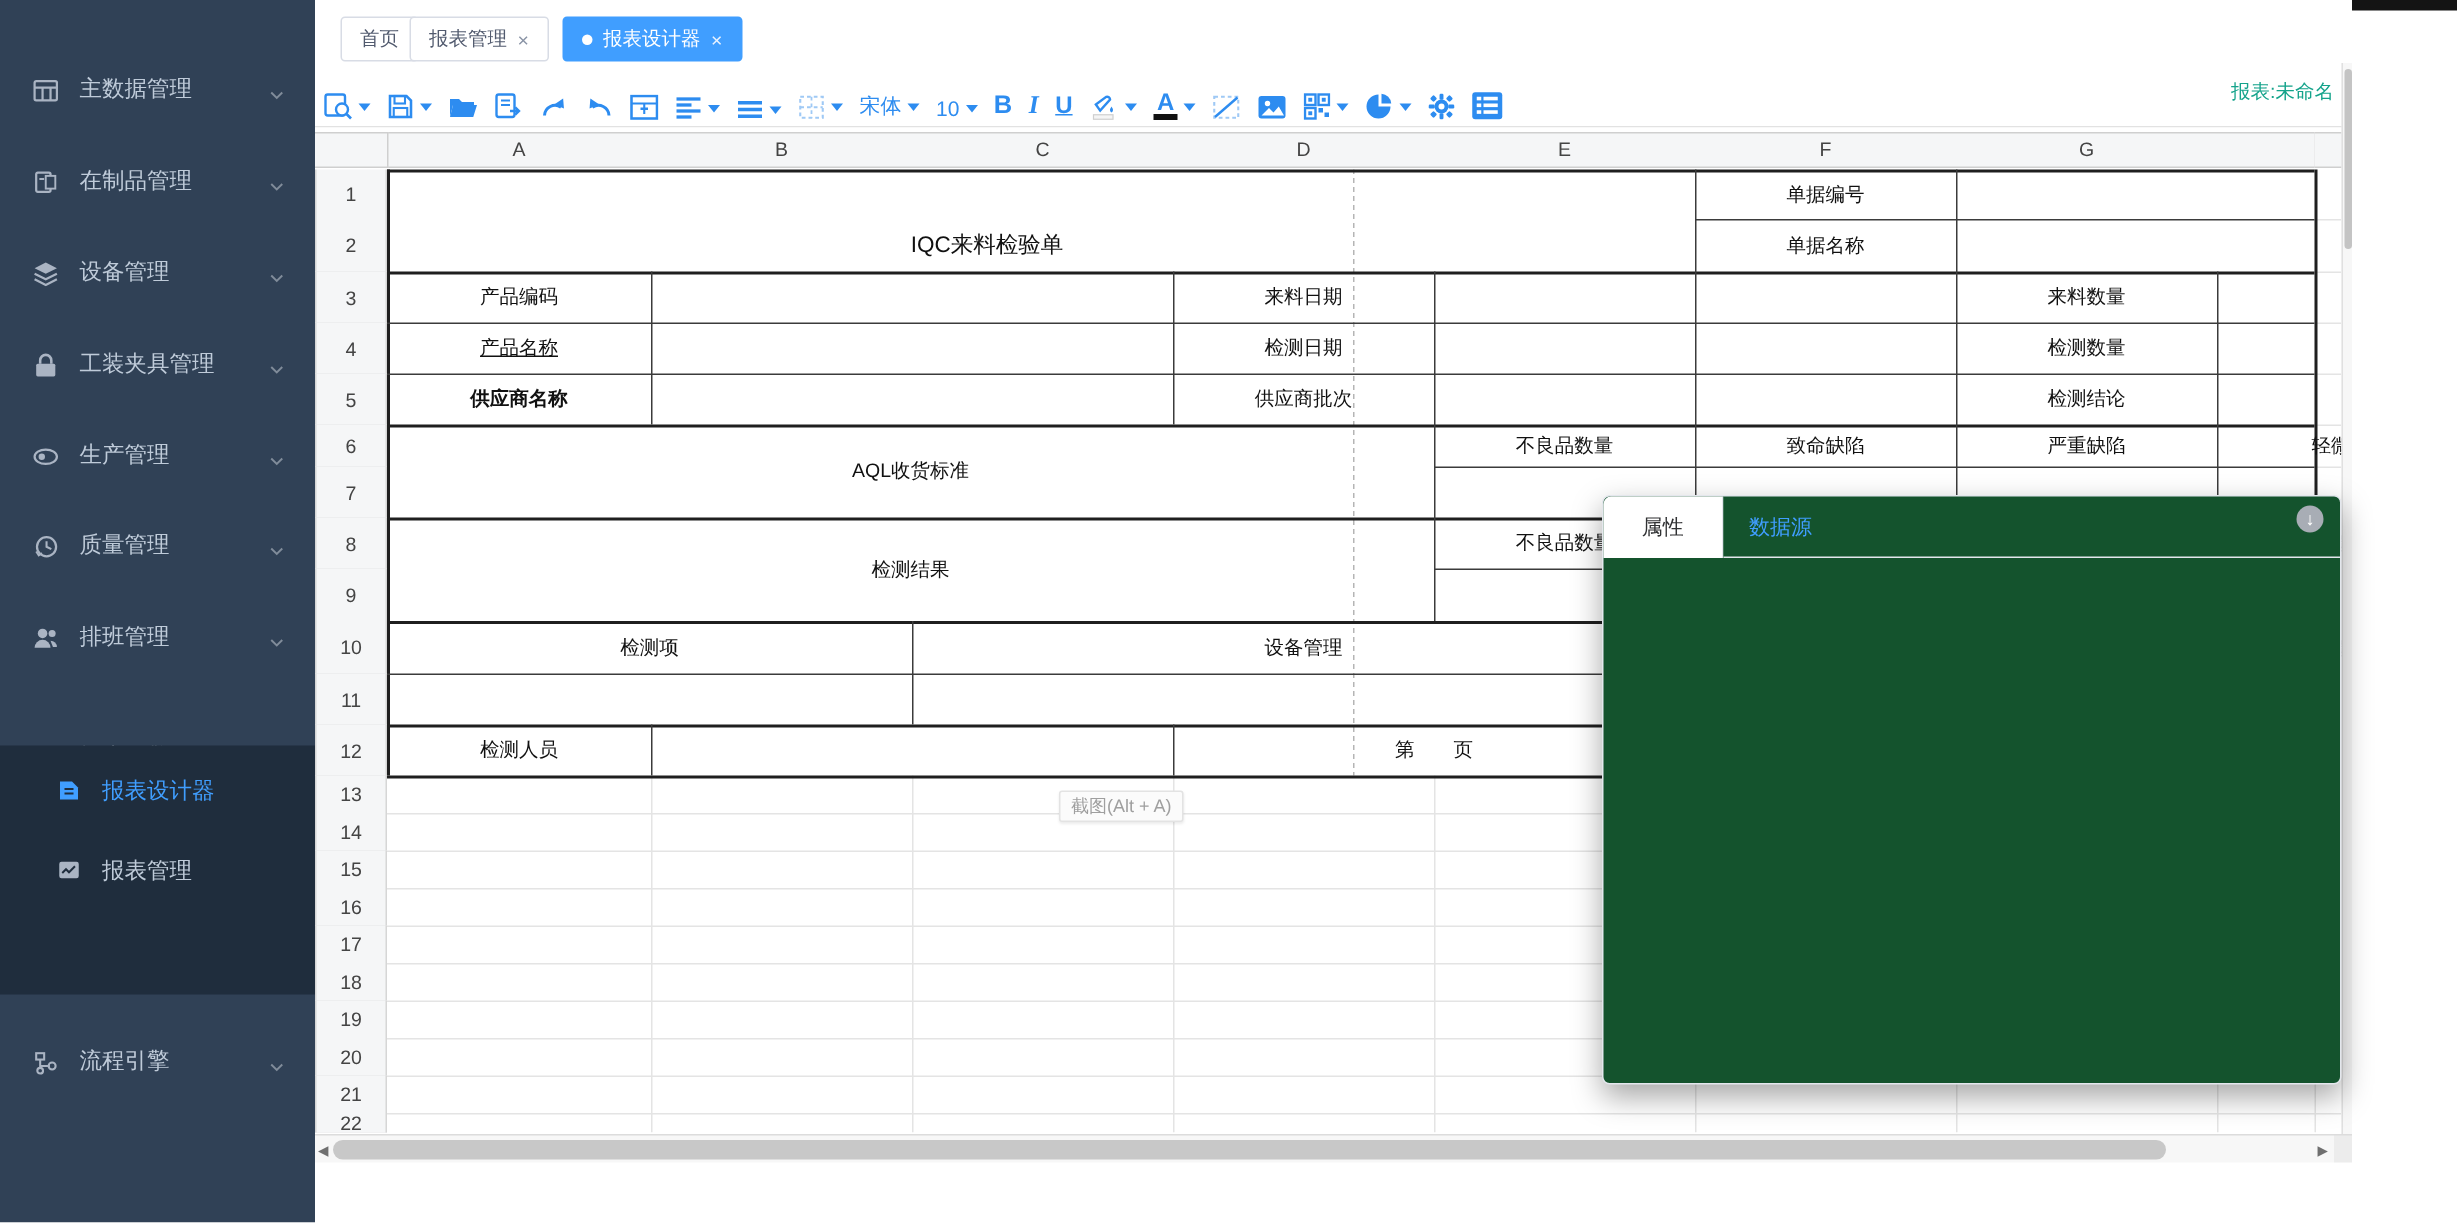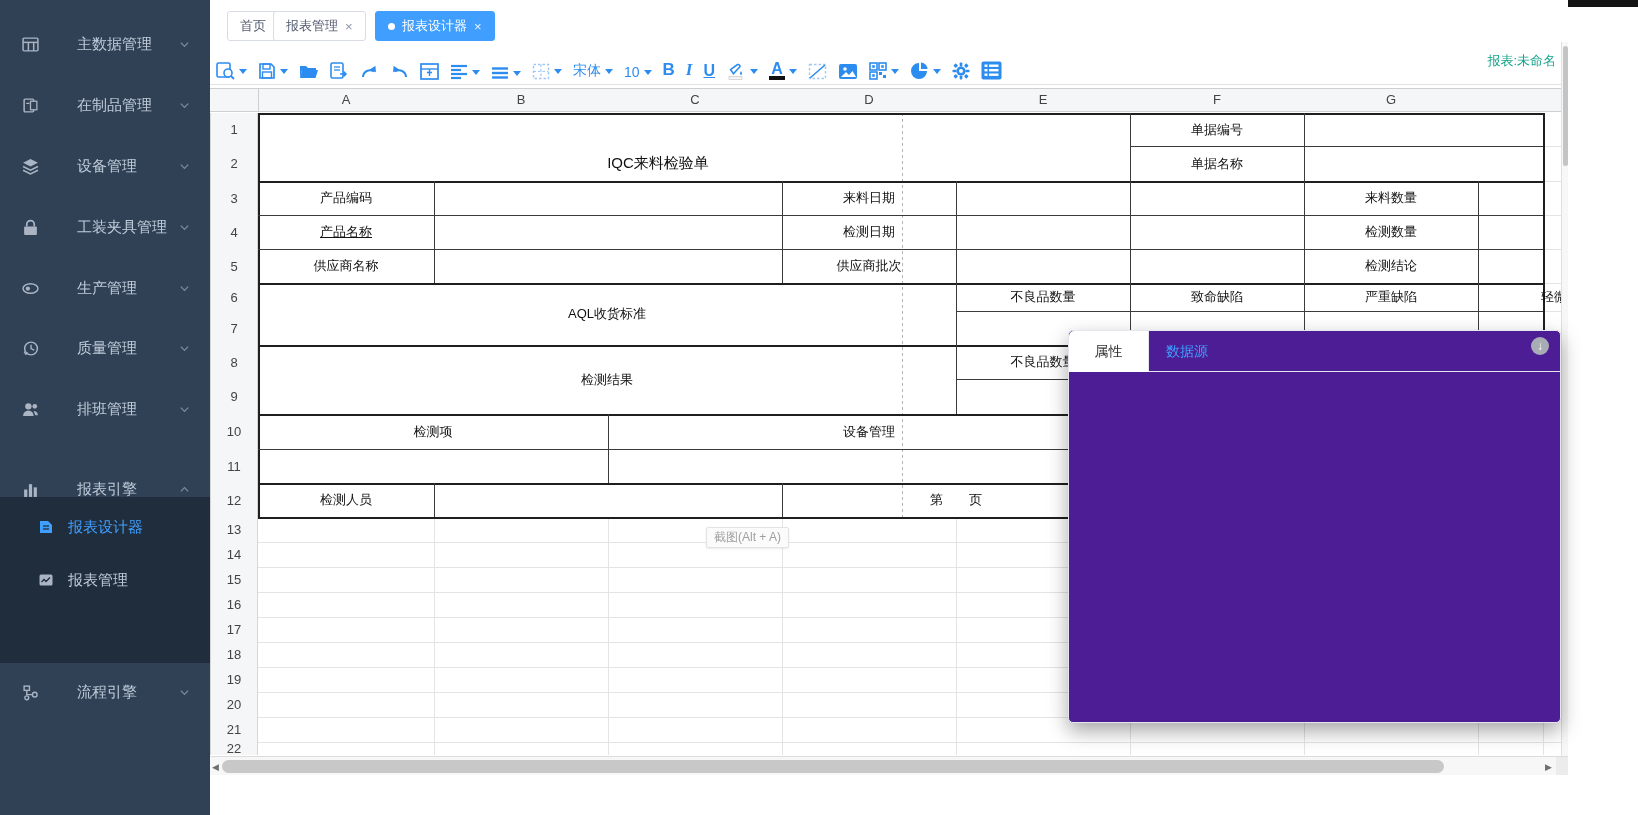--- a/index.html
+++ b/index.html
@@ -1,21 +1,21 @@
 <!DOCTYPE html>
 <html><head>
 <meta charset="utf-8">
 <style>
   * { margin:0; padding:0; box-sizing:border-box; }
   html,body { width:1638px; height:815px; background:#fff; font-family:"Liberation Sans","DejaVu Sans",sans-serif; overflow:hidden; position:relative; }
   .abs { position:absolute; }
 
   
   #sidebar { left:0; top:0; width:210px; height:815px; background:#304156; z-index:5; }
-  .side-item { position:absolute; left:0; width:210px; height:50px; display:flex; align-items:center; color:#bfcbd9; font-size:15px; cursor:pointer;gap:24px; }
+  .side-item { position:absolute; left:0; width:210px; height:50px; display:flex; align-items:flex-end; color:#bfcbd9; font-size:15px; cursor:pointer; }
   .side-item .ic { width:17px; height:17px; margin-left:22px; margin-right:14px; flex:0 0 auto; }
   .side-item .chev { position:absolute; right:20px; width:11px; height:11px; }
   #submenu-bg { left:0; top:497px; width:210px; height:166px; background:#1f2d3d; }
   .sub-item { position:absolute; left:0; width:210px; height:50px; display:flex; align-items:center; color:#bfcbd9; font-size:15px; cursor:pointer; }
   .sub-item .ic { width:16px; height:16px; margin-left:38px; margin-right:14px; }
   .sub-item.active { color:#409eff; }
 
   
   .page-tab { position:absolute; top:11px; height:30px; display:flex; align-items:center; padding:0 12px; background:#fff; border:1px solid #d8dce5; border-radius:3px; font-size:13px; color:#515a6e; cursor:pointer; }
   .page-tab .x { margin-left:7px; font-size:13px; color:#8a94a6; }
@@ -39,21 +39,21 @@
   .rownum { position:absolute; left:0; width:48px; background:#f5f6f7; border:1px solid #d6d6d6; border-top:none; color:#444; font-size:13px; text-align:center; display:flex; align-items:center; justify-content:center; }
   .gline { position:absolute; background:#e4e4e4; }
   .dline { position:absolute; background:#3b3b3b; }
   .hline { position:absolute; background:#1f1f1f; }
   .dashline { position:absolute; width:1px; background:repeating-linear-gradient(to bottom,#b5b5b5 0 3px,transparent 3px 6px); }
   .celltext { position:absolute; display:flex; align-items:center; justify-content:center; font-size:13px; color:#111; white-space:pre; }
   .celltext.big { font-size:15px; }
   #snip-tip { left:496px; top:442px; padding:1px 7px; font-size:12px; color:#9f9f9f; background:#fbfbfb; border:1px solid #e3e3e3; border-radius:2px; box-shadow:0 1px 2px rgba(0,0,0,.08); }
 
   
-  #panel { left:1068px; top:330px; width:493px; height:393px; background:#4c1d95; border:1px solid #e4e7ed; border-radius:5px; box-shadow:0 8px 20px rgba(0,0,0,.35); z-index:50; }
+  #panel { left:1068px; top:330px; width:493px; height:393px; background:#14532d; border:1px solid #e4e7ed; border-radius:5px; box-shadow:0 8px 20px rgba(0,0,0,.35); z-index:50; }
   #panel-tabbar { position:absolute; left:0; top:0; width:100%; height:41px; }
   #panel-tab-props { position:absolute; left:0; top:0; width:80px; height:41px; border-right:1px solid #e4e7ed; border-radius:5px 0 0 0; color:#303133; font-size:14px; display:flex; align-items:center; justify-content:center; cursor:pointer; background:#fff; }
   #panel-tab-ds { position:absolute; left:97px; top:0; height:41px; display:flex; align-items:center; color:#409eff; font-size:14px; cursor:pointer; }
   #panel-tab-underline { position:absolute; left:80px; top:40px; right:0; height:1px; background:#e4e7ed; }
   #panel-collapse { position:absolute; right:11px; top:6px; width:18px; height:18px; border-radius:50%; background:#a8adb5; color:#fff; font-size:12px; text-align:center; line-height:18px; cursor:pointer; }
 
   
   #hscroll { left:210px; top:756px; width:1346px; height:19px; background:#f7f7f7; border-top:1px solid #dcdcdc; z-index:20; }
   #hthumb { position:absolute; left:12px; top:3px; width:1222px; height:13px; background:#c8c8c8; border-radius:7px; }
   .harrow { position:absolute; top:3px; font-size:9px; color:#6f6f6f; line-height:14px; }
@@ -467,21 +467,21 @@
   <div id="cells">
       <div class="celltext " style="left: 920px; top: 28px; width: 174px; height: 33px;">单据编号</div>
       <div class="celltext " style="left: 920px; top: 61px; width: 174px; height: 35px;">单据名称</div>
       <div class="celltext big" style="left: 48px; top: 61px; width: 800px; height: 35px;">IQC来料检验单</div>
       <div class="celltext " style="left: 48px; top: 96px; width: 176px; height: 34px;">产品编码</div>
       <div class="celltext " style="left: 572px; top: 96px; width: 174px; height: 34px; text-align: center;">来料日期</div>
       <div class="celltext " style="left: 1094px; top: 96px; width: 174px; height: 34px;">来料数量</div>
       <div class="celltext " style="left: 48px; top: 130px; width: 176px; height: 34px; text-decoration: underline;">产品名称</div>
       <div class="celltext " style="left: 572px; top: 130px; width: 174px; height: 34px;">检测日期</div>
       <div class="celltext " style="left: 1094px; top: 130px; width: 174px; height: 34px;">检测数量</div>
-      <div class="celltext " style="left: 48px; top: 164px; width: 176px; height: 34px;">供应商名称</div>
+      <div class="celltext " style="left: 48px; top: 164px; width: 176px; height: 34px; font-weight: bold;">供应商名称</div>
       <div class="celltext " style="left: 572px; top: 164px; width: 174px; height: 34px;">供应商批次</div>
       <div class="celltext " style="left: 1094px; top: 164px; width: 174px; height: 34px; font-family: Liberation Serif, serif;">检测结论</div>
       <div class="celltext " style="left: 48px; top: 198px; width: 698px; height: 62px;">AQL收货标准</div>
       <div class="celltext " style="left: 746px; top: 198px; width: 174px; height: 28px;">不良品数量</div>
       <div class="celltext " style="left: 920px; top: 198px; width: 174px; height: 28px;">致命缺陷</div>
       <div class="celltext " style="left: 1094px; top: 198px; width: 174px; height: 28px;">严重缺陷</div>
       <div class="celltext " style="left: 1330px; top: 198px; width: 28px; height: 28px;">轻微</div>
       <div class="celltext " style="left: 48px; top: 260px; width: 698px; height: 69px;">检测结果</div>
       <div class="celltext " style="left: 746px; top: 260px; width: 174px; height: 34px;">不良品数量</div>
       <div class="celltext " style="left: 1330px; top: 260px; width: 28px; height: 34px;">轻微</div>

